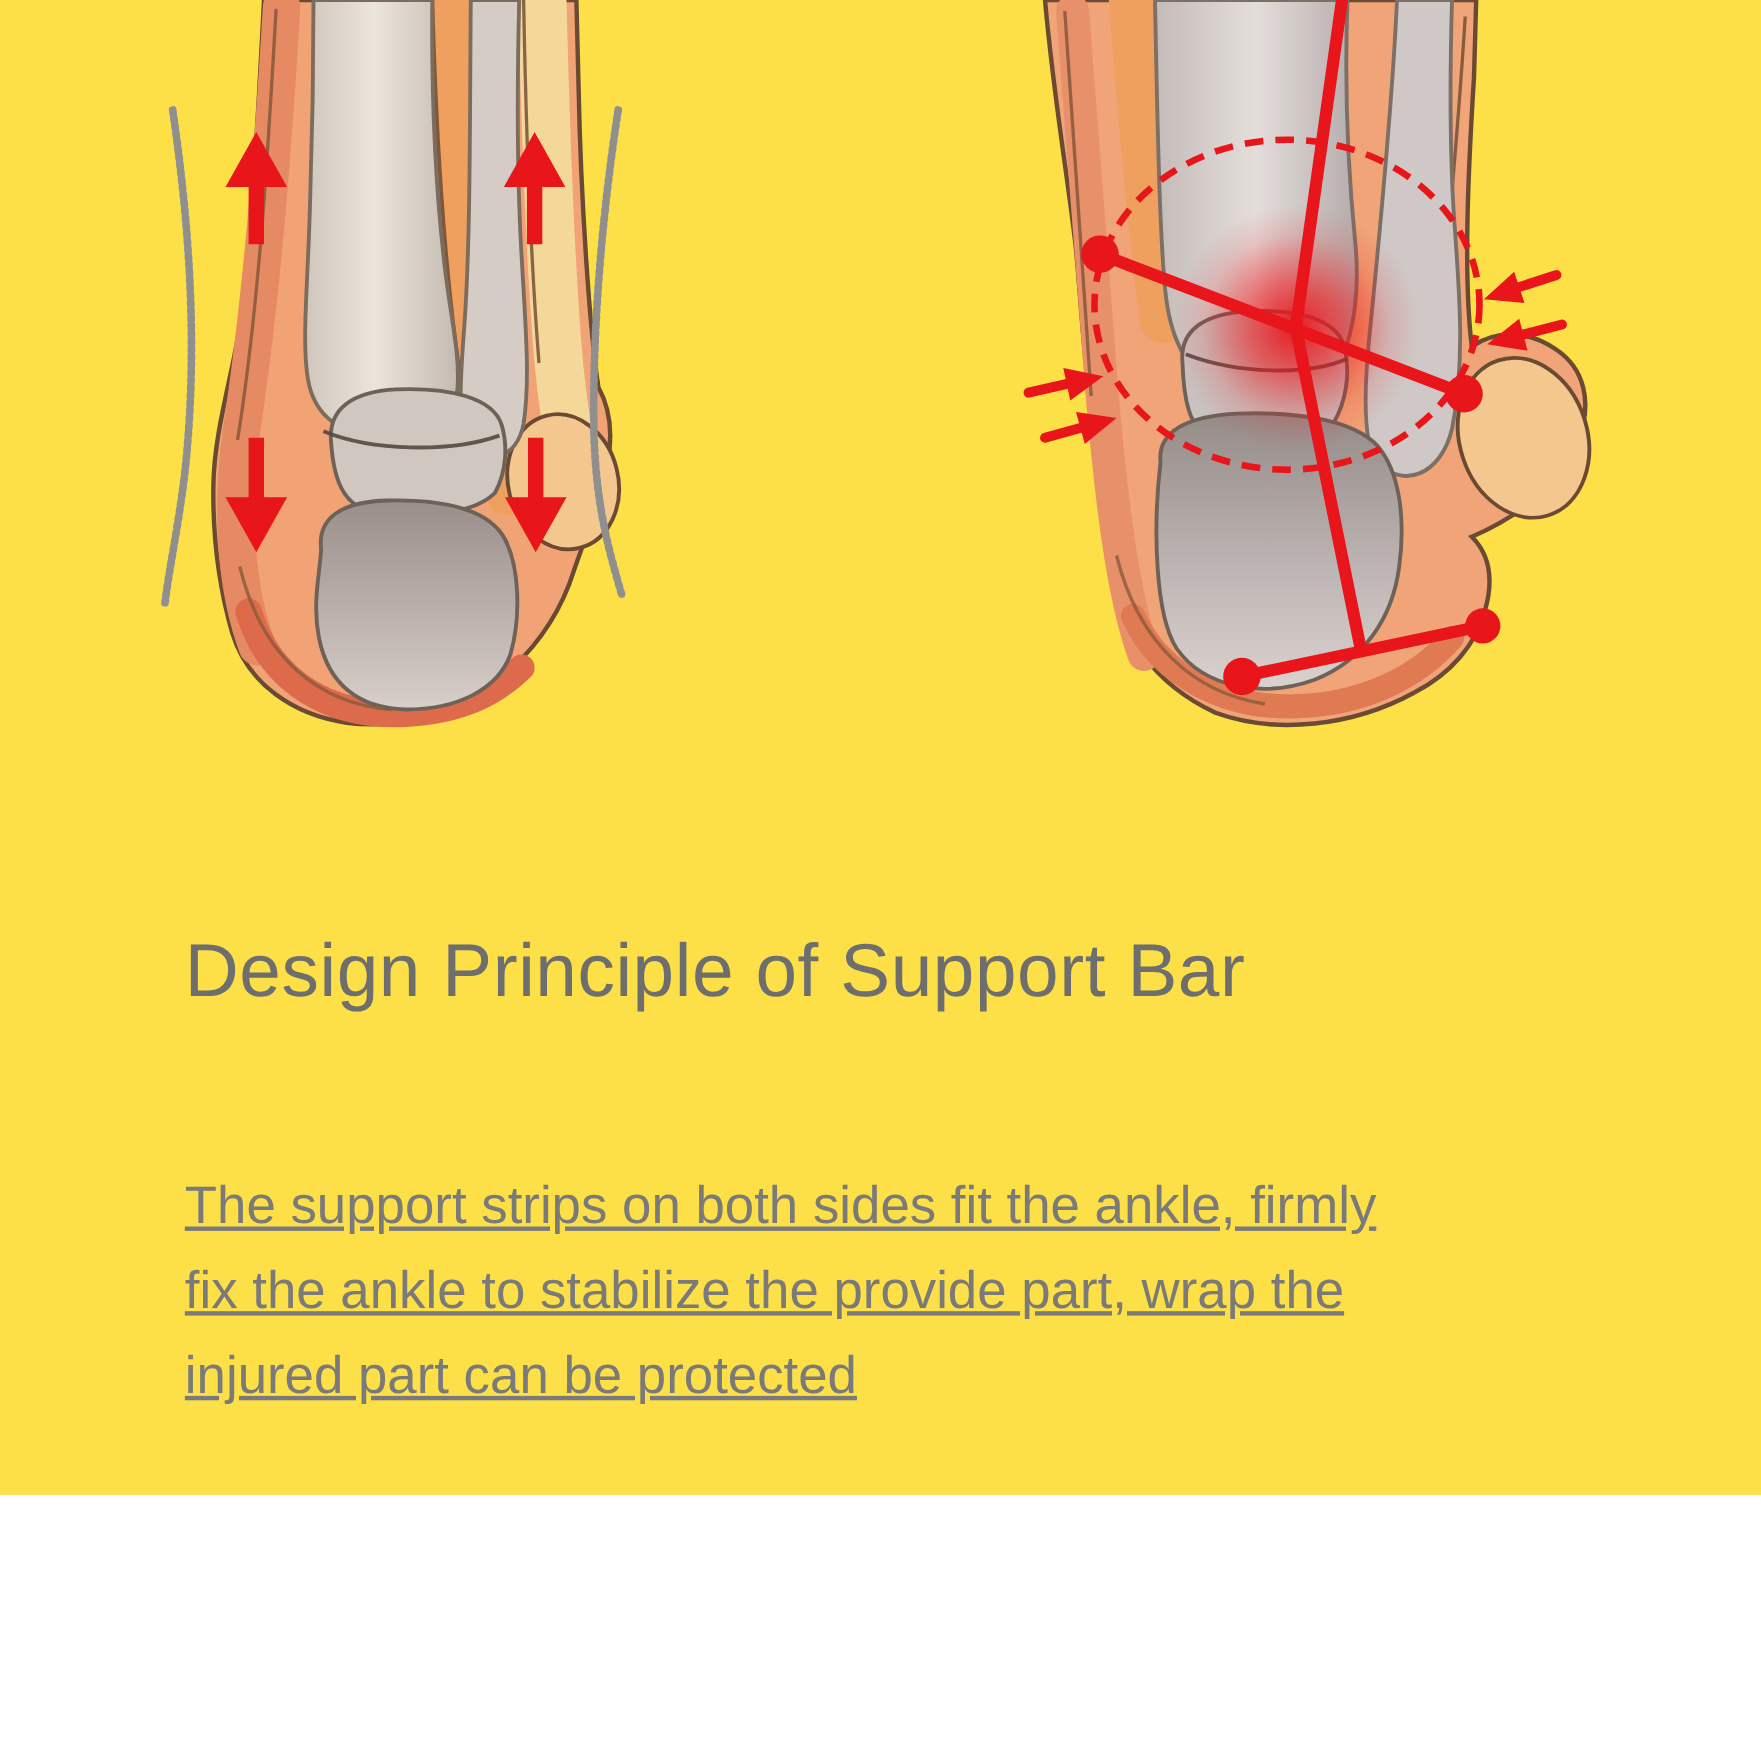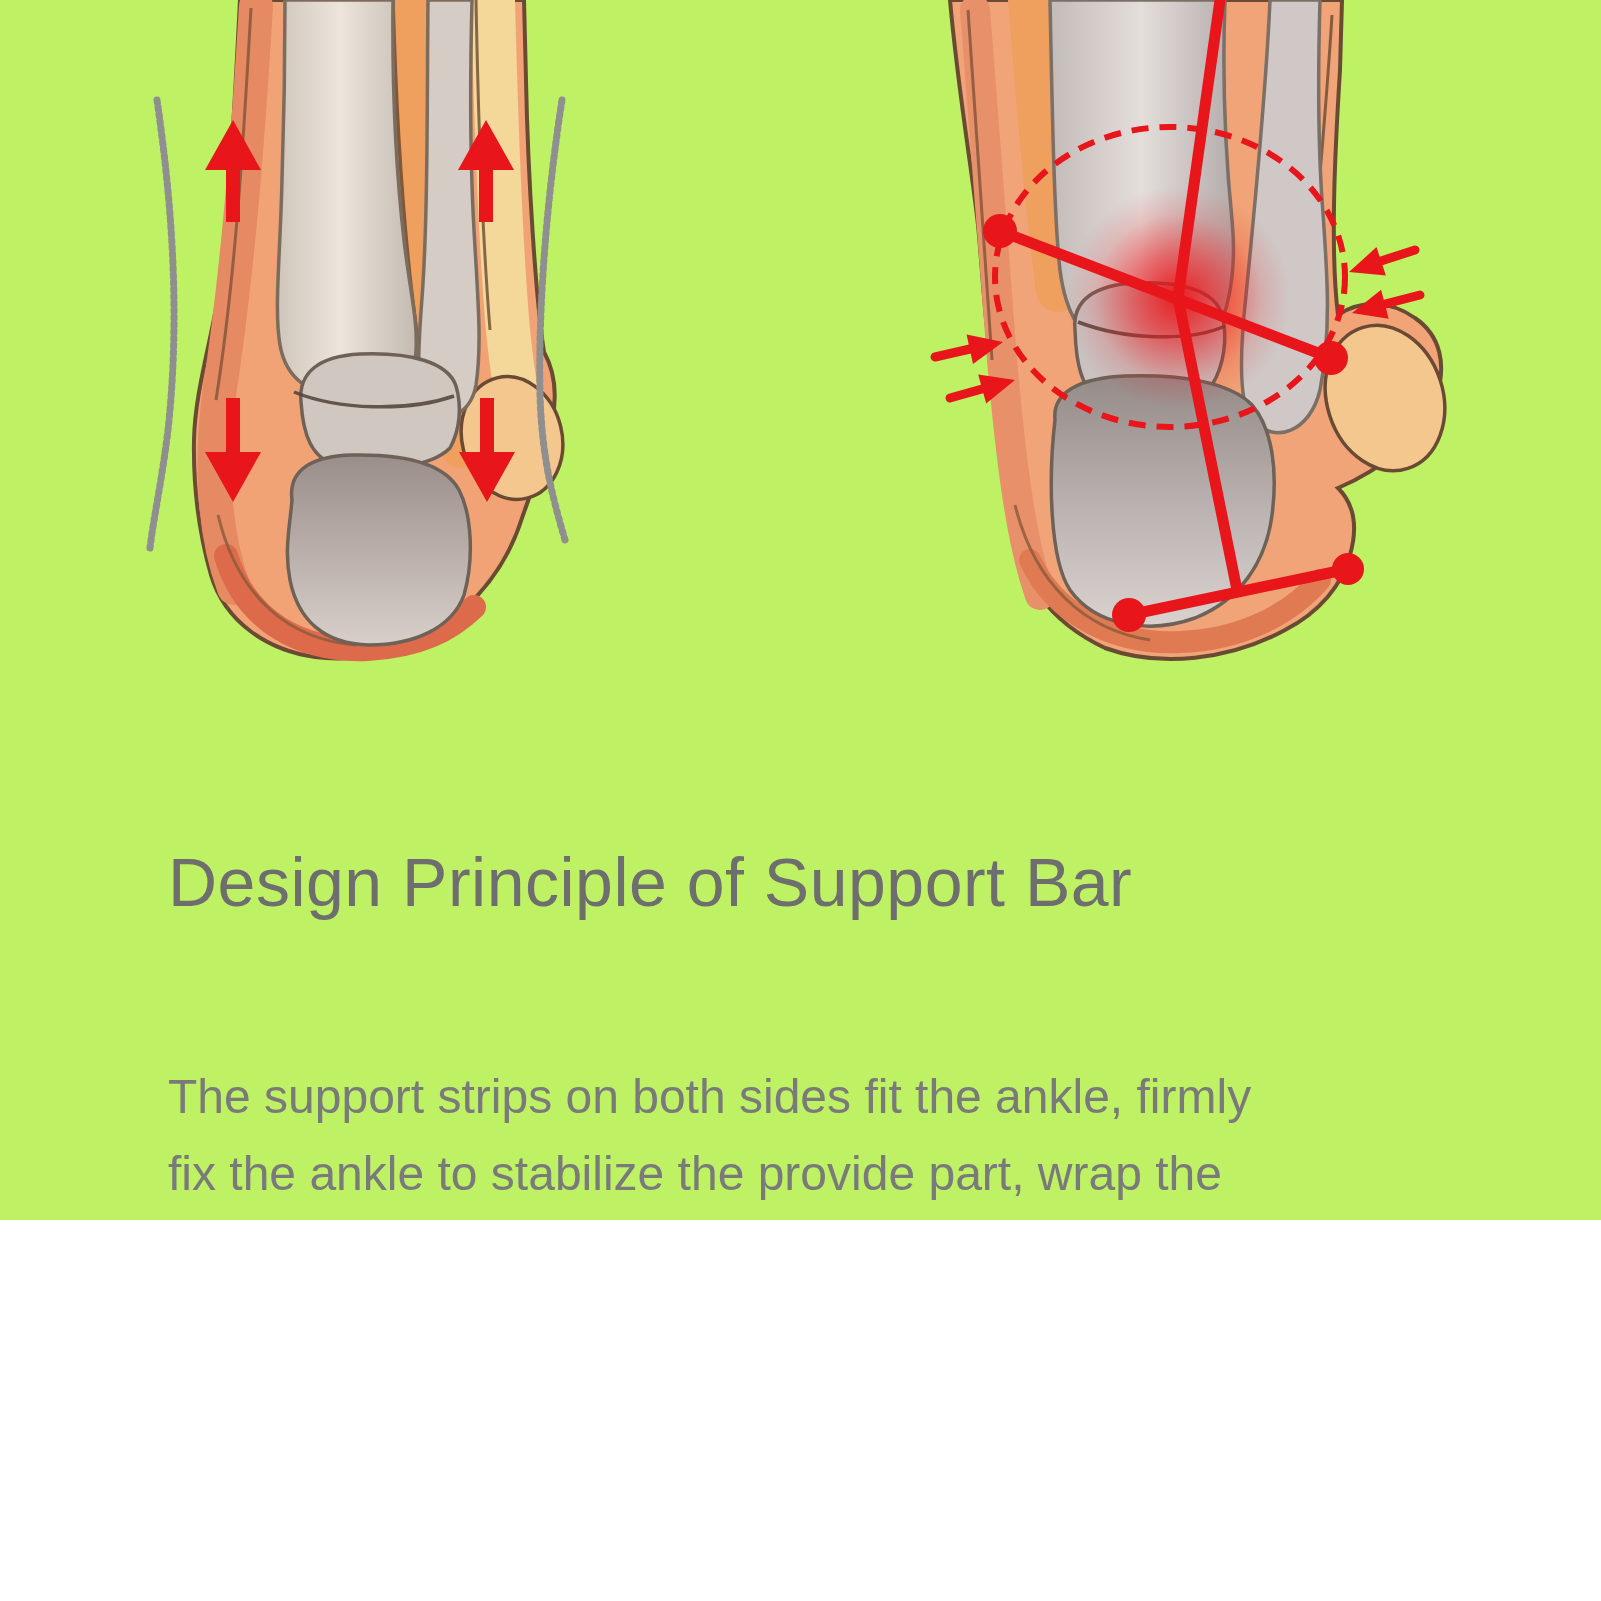--- a/index.html
+++ b/index.html
@@ -1,34 +1,34 @@
 <!DOCTYPE html>
 <html><head>
 <meta charset="utf-8">
 <style>
   html,body{margin:0;padding:0;background:#ffffff;}
   .canvas{
     position:relative;
-    width:1601px;height:1220px;
-    background:#bef264;
+    width:1601px;height:1359px;
+    background:#fde047;
     overflow:hidden;
     font-family:"Liberation Sans", sans-serif;
   }
   .fig{position:absolute;top:0;}
   #fig-left{left:88px;width:520px;height:770px;}
   #fig-right{left:880px;width:580px;height:700px;}
   .heading{
     position:absolute;left:168px;top:845px;
     font-size:68px;line-height:1.1;
     color:#6e6e6e;letter-spacing:0.5px;
     white-space:nowrap;
   }
   .paragraph{
     position:absolute;left:168px;top:1058px;
-    font-size:48px;color:#7a7a7a;
+    font-size:48px;color:#7a7a7a;text-decoration:underline;
   }
   .paragraph .line{height:77px;line-height:77px;white-space:nowrap;}
 </style>
 </head>
 <body>
 
 <div class="canvas">
 
   <svg id="fig-left" class="fig" viewBox="0 0 520 770" role="img" aria-label="Rear view of ankle bones with a gray support strip hanging on each side and red arrows showing upward and downward stabilizing forces">
     <defs>
@@ -223,15 +223,16 @@
         </g>
       </g>
     </g>
   </svg>
 
   <div class="heading">Design Principle of Support Bar</div>
 
   <div class="paragraph">
     <div class="line">The support strips on both sides fit the ankle, firmly</div>
     <div class="line">fix the ankle to stabilize the provide part, wrap the</div>
+    <div class="line">injured part can be protected</div>
   </div>
 
 </div>
 
 </body></html>

